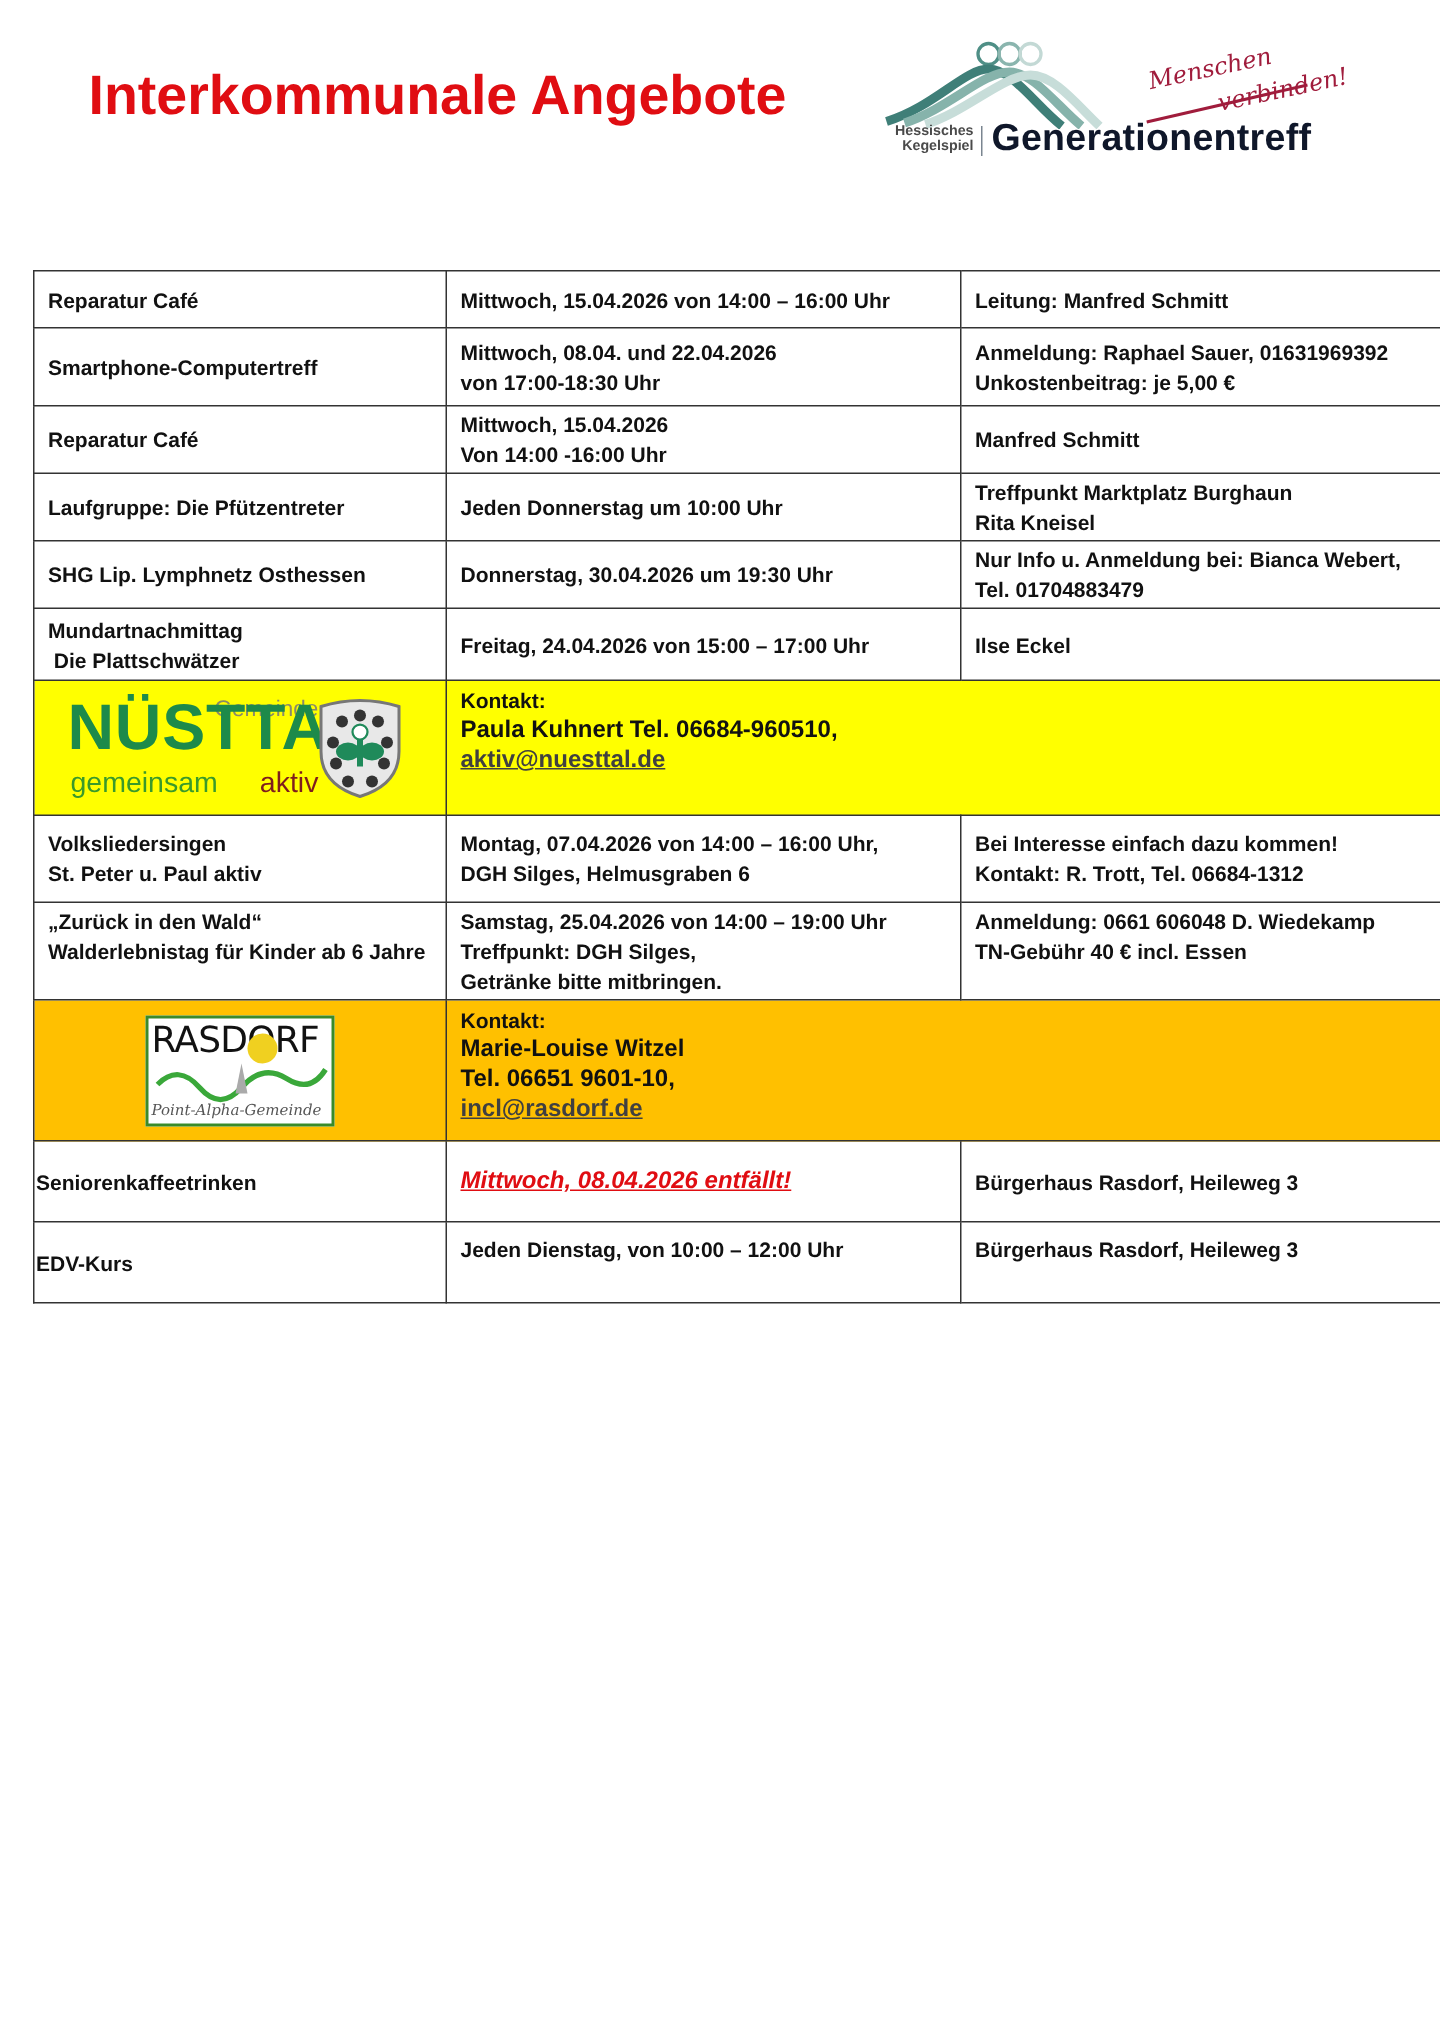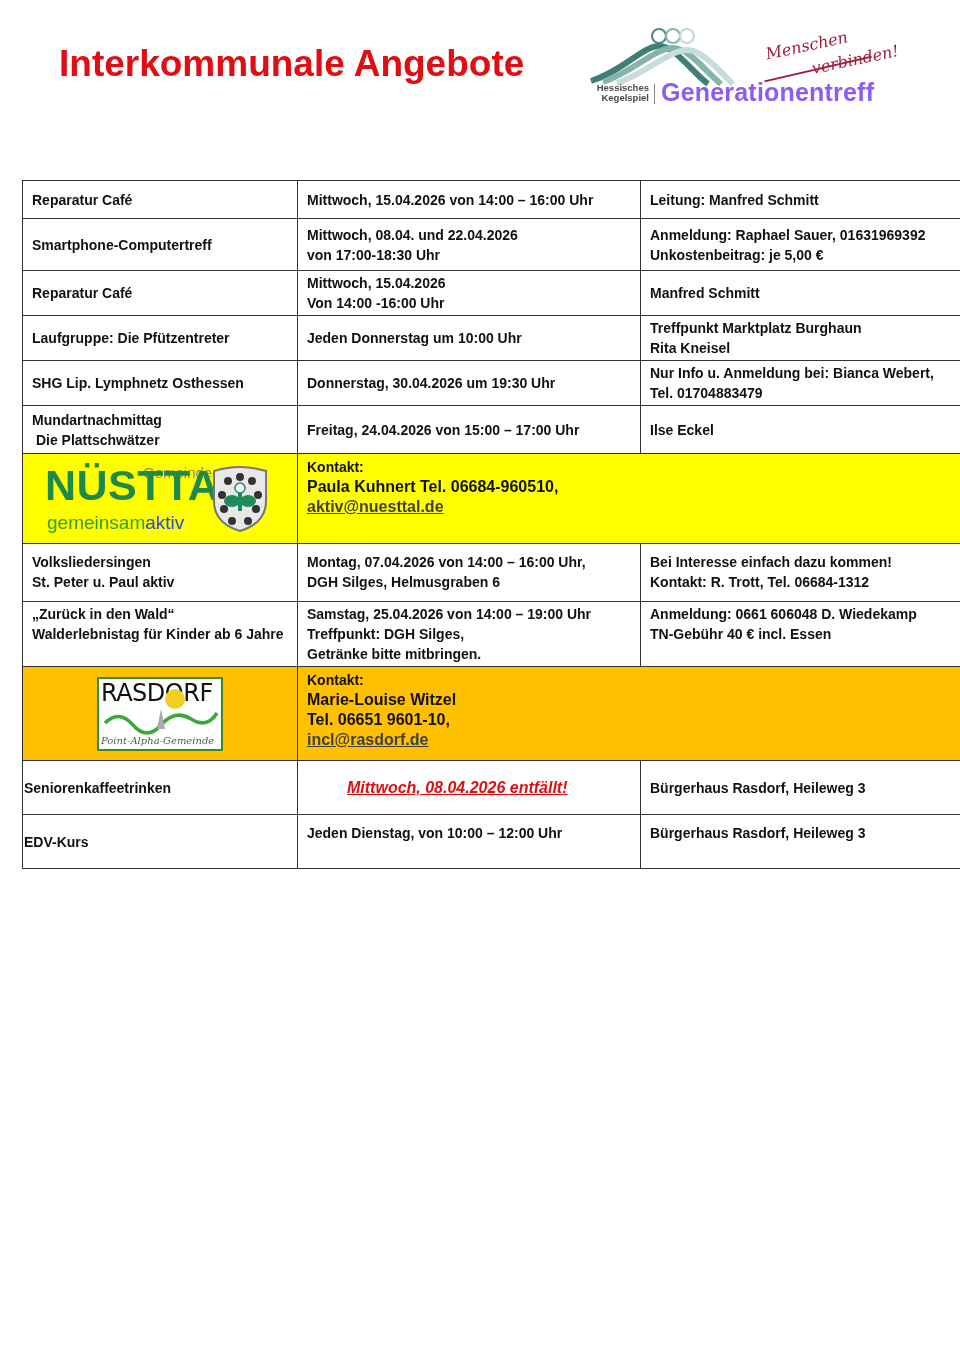--- a/index.html
+++ b/index.html
@@ -11,42 +11,42 @@
            font-size: 37px; line-height: 47px; color: #e00d12; }
   .title span { display: inline-block; 
                 text-decoration-thickness: 3px; text-underline-offset: 4px; margin-left: 24px; }
 
   .logo { position: absolute; left: 583px; top: 26px; width: 320px; height: 84px; }
   .logo svg { position: absolute; left: 0; top: 0; }
   .logo .hk { position: absolute; left: 4px; top: 57px; font-size: 9.5px; line-height: 10px;
               color: #4a4a4a; font-weight: bold; text-align: right; width: 62px; }
   .logo .sep { position: absolute; left: 71px; top: 58px; width: 1px; height: 20px; background: #7a8590; }
   .logo .gen { position: absolute; left: 78px; top: 52px; font-size: 25px; font-weight: bold;
-               color: #8b5cf6; letter-spacing: 0.2px; text-align: right; }
+               color: #0f172a; letter-spacing: 0.2px; text-align: right; }
   .logo .slogan { position: absolute; left: 180px; top: 2px; width: 130px; height: 50px;
                   font-family: "DejaVu Serif", serif; font-style: italic; color: #a01c3c; font-size: 16px; }
   .logo .slogan .l1 { position: absolute; left: 2px; top: 8px; transform: rotate(-12deg); }
   .logo .slogan .l2 { position: absolute; left: 48px; top: 22px; transform: rotate(-12deg); }
   .logo .slogan .ul1 { position: absolute; left: 0; top: 40px; width: 110px; height: 1.5px;
                        background: #a01c3c; transform: rotate(-13deg); }
 
   table.offers { position: absolute; left: 22px; top: 180px; width: 960px;
                  border-collapse: collapse; table-layout: fixed; font-size: 14px; }
   table.offers td { border: 1.5px solid #333; vertical-align: middle; padding: 2px 9px;
                     line-height: 20px; font-weight: bold; }
   table.offers col.c1 { width: 275px; }
   table.offers col.c2 { width: 343px; }
   table.offers col.c3 { width: 342px; }
   .sub-normal { font-weight: bold; }
   tr.yellow td { background: #ffff00; }
   tr.orange td { background: #ffc000; }
   td.contact { vertical-align: top !important; font-size: 16px; line-height: 23px; padding-top: 3px !important; }
   td.contact .head { font-size: 14px; line-height: 20px; }
   .email { color: #404040; text-decoration: underline; }
-  .cancel { color: #e00d12; font-style: italic; text-decoration: underline; font-size: 16px; margin-left: 40px; }
+  .cancel { color: #e00d12; font-style: italic; text-decoration: underline; font-size: 16px; }
   td.top { vertical-align: top !important; padding-top: 8px !important; }
   td.flushleft { padding-left: 1px !important; }
   .logo-cell { text-align: center; padding: 0 !important; }
 </style>
 </head>
 <body>
 
 <h1 class="title">
   <span>Interkommunale Angebote</span><br>
 </h1>
@@ -109,21 +109,21 @@
       <td>Freitag, 24.04.2026 von 15:00 – 17:00 Uhr</td>
       <td>Ilse Eckel</td>
     </tr>
 
     <tr class="yellow" style="height:90px">
       <td class="logo-cell">
         <div style="position:relative;width:230px;height:80px;margin:0 auto;">
           <div style="position:absolute;left:98px;top:4px;font-size:15px;color:#8a8a6a;font-weight:normal;">Gemeinde</div>
           <div style="position:absolute;left:0;top:16px;font-size:43px;font-weight:bold;color:#1d8a4a;letter-spacing:0.5px;">NÜSTTAL</div>
           <div style="position:absolute;left:2px;top:54px;font-size:19px;font-weight:normal;color:#3a9a2a;">
-            <span>gemeinsam</span><span style="color:#1d4ed8;">aktiv</span>
+            <span>gemeinsam</span><span style="color:#7f1d1d;margin-left:28px;">aktiv</span>
           </div>
           <svg width="60" height="68" viewBox="0 0 60 68" style="position:absolute;left:165px;top:6px;">
             <path d="M4 6 Q30 -2 56 6 L56 36 Q56 58 30 66 Q4 58 4 36 Z" fill="#e8e8e8" stroke="#777" stroke-width="2"></path>
             <g fill="#333">
               <circle cx="18" cy="16" r="4"></circle>
                 <circle cx="30" cy="12" r="4"></circle>
                 <circle cx="42" cy="16" r="4"></circle>
               <circle cx="12" cy="30" r="4"></circle>
                 <circle cx="48" cy="30" r="4"></circle>
               <circle cx="14" cy="44" r="4"></circle>

